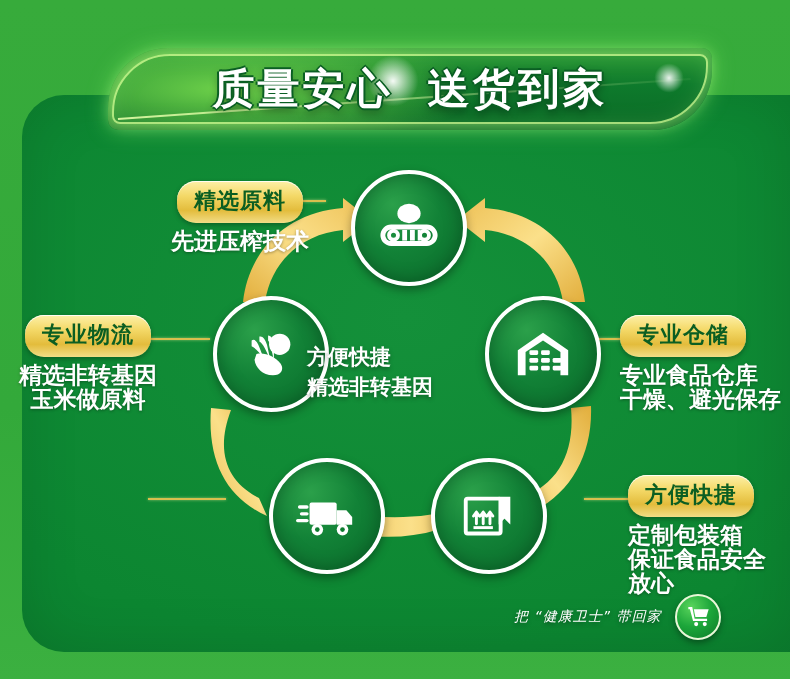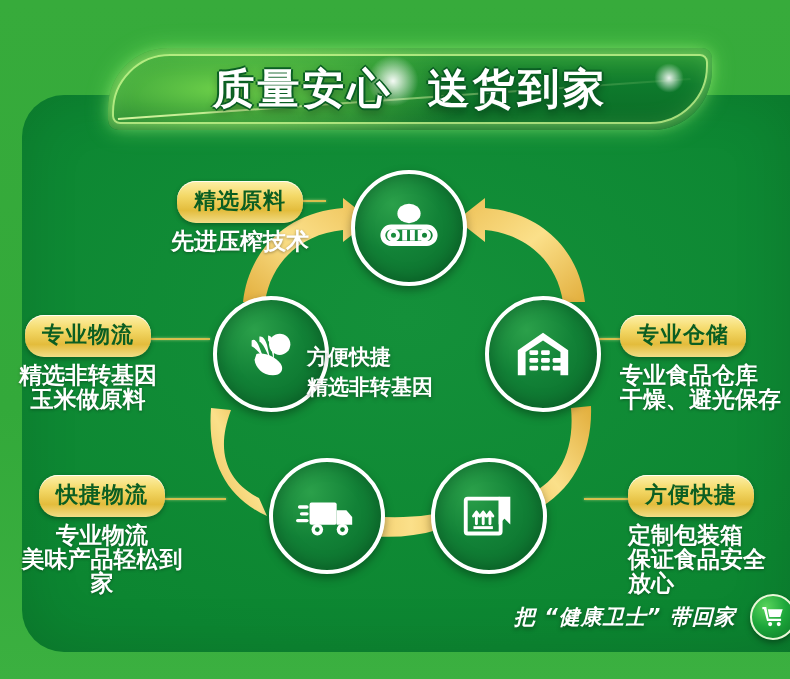--- a/index.html
+++ b/index.html
@@ -101,21 +101,21 @@
   .connector{position:absolute;height:2px;background:#d8bf4e;box-shadow:0 0 3px rgba(255,240,160,.6);}
   .c-left{left:130px;top:338px;width:80px;}
   .c-bleft{left:148px;top:498px;width:78px;}
   .c-right{left:592px;top:338px;width:78px;}
   .c-bright{left:584px;top:498px;width:70px;}
   .c-topleft{left:254px;top:200px;width:72px;}
 
   
   .cta{position:absolute;left:514px;top:594px;display:flex;align-items:center;gap:14px;}
   .cta-text{
-    color:#ffffff;font-size:21px;font-weight:bold;font-style:italic;letter-spacing:1px;
+    color:#ffffff;font-size:14px;font-weight:normal;font-style:italic;letter-spacing:1px;
     text-shadow:0 2px 4px rgba(0,0,0,.4);white-space:nowrap;
   }
   .cart{
     width:42px;height:42px;border-radius:50%;
     background:radial-gradient(circle at 34% 26%, #59d45c 0%, #1ca63a 48%, #0c7a28 100%);
     border:2px solid #e9f7d8;box-shadow:0 3px 6px rgba(0,0,0,.35);
     display:flex;align-items:center;justify-content:center;
   }
   .cart svg{width:25px;height:25px;}
 </style>
@@ -289,25 +289,20 @@
     <div class="pill">精选原料</div>
     <div class="sub">先进压榨技术</div>
   </div>
 
   <div class="lbl l-left">
     <div class="pill">专业物流</div>
     <div class="sub">精选非转基因
 玉米做原料</div>
   </div>
 
-  <div class="lbl l-bleft">
-    <div class="pill">快捷物流</div>
-    <div class="sub">专业物流
-美味产品轻松到家</div>
-  </div>
 
   <div class="lbl l-right">
     <div class="pill">专业仓储</div>
     <div class="sub">专业食品仓库
 干燥、避光保存</div>
   </div>
 
   <div class="lbl l-bright">
     <div class="pill">方便快捷</div>
     <div class="sub">定制包装箱

